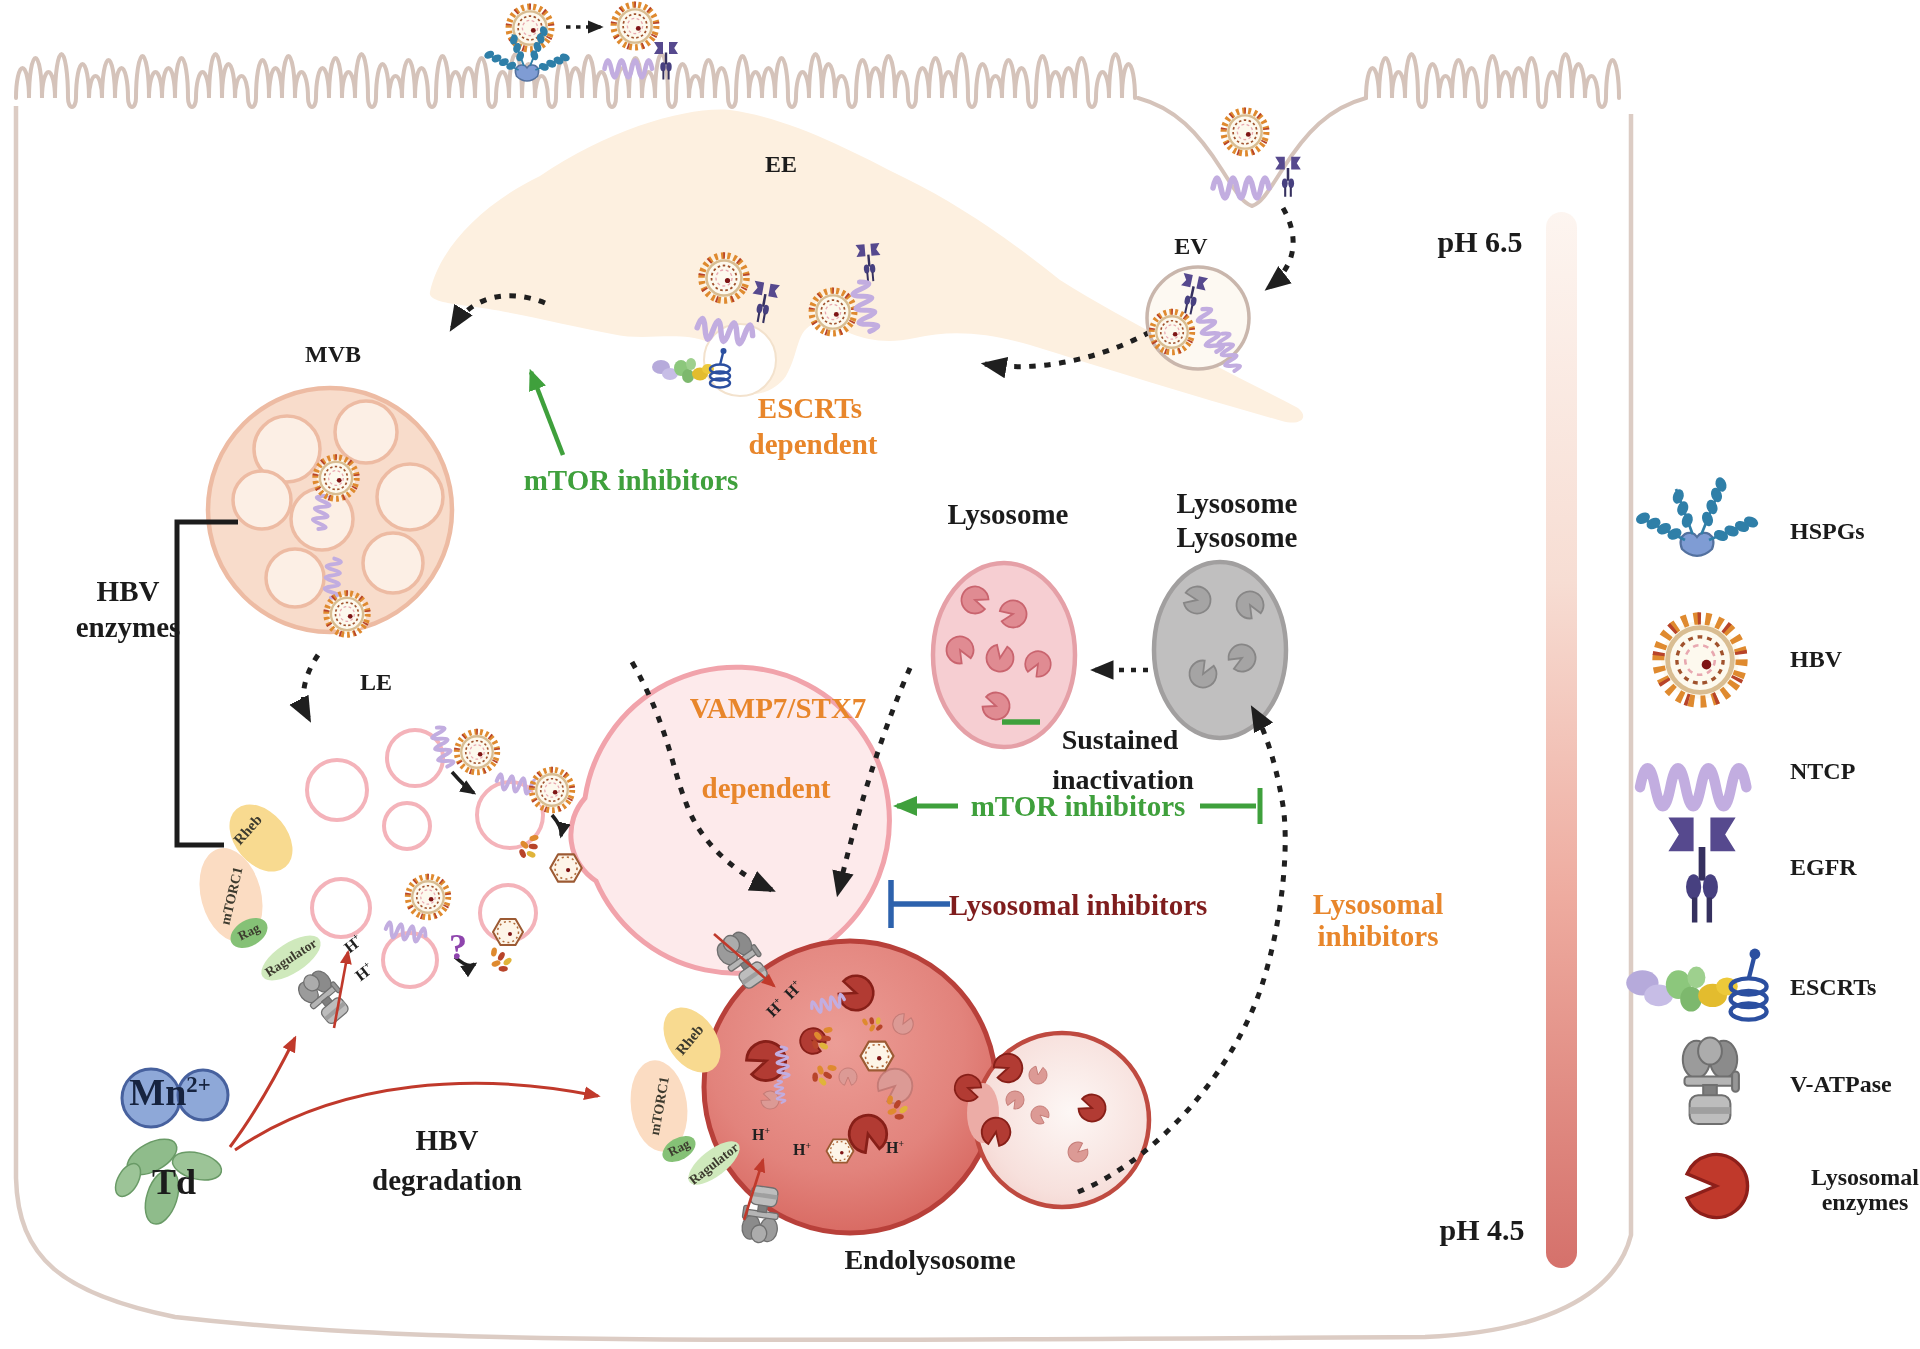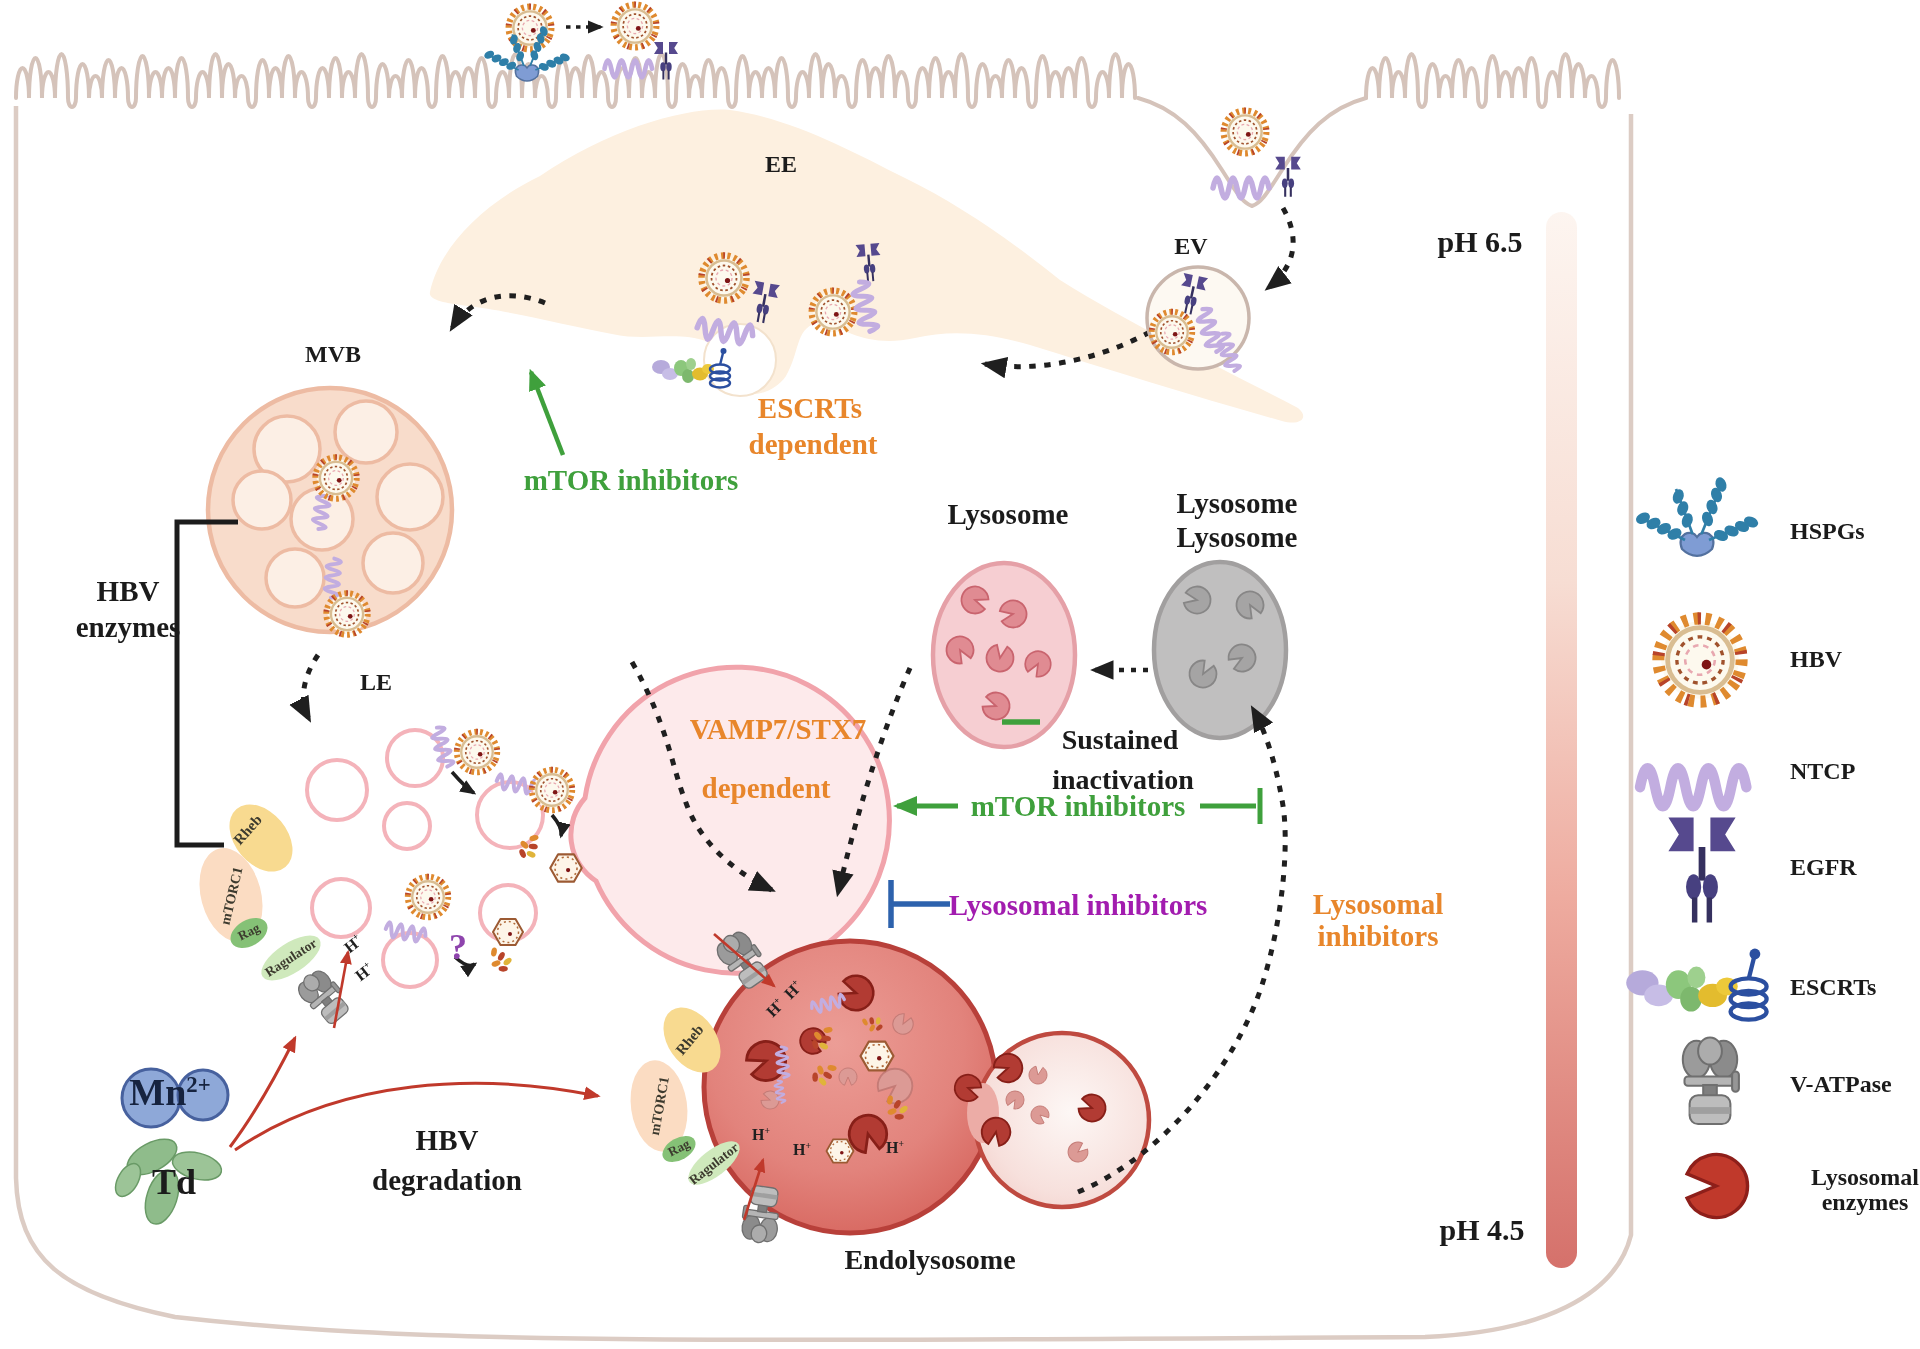--- a/index.html
+++ b/index.html
@@ -3,21 +3,21 @@
 <meta charset="utf-8">
 <style>
   html,body{margin:0;padding:0;background:#ffffff;}
   #stage{position:relative;width:1920px;height:1349px;background:#ffffff;overflow:hidden;
          font-family:"Liberation Serif",serif;}
   .lbl{position:absolute;transform:translate(-50%,-50%);font-weight:700;color:#1b1b1b;
        white-space:nowrap;line-height:1.05;text-align:center;}
   .lbl-left{transform:translate(0,-50%);text-align:center;white-space:normal;}
   .sz36{font-size:36px}.sz32{font-size:28px}.sz31{font-size:24px}.sz30{font-size:30px}
   .sz29{font-size:29px}.sz28{font-size:28px}
-  .orange{color:#e8862b}.green{color:#3fa03c}.blue{color:#a21caf}.purple{color:#8e44ad}
+  .orange{color:#e8862b}.green{color:#3fa03c}.blue{color:#7f1d1d}.purple{color:#8e44ad}
   .plbl{position:absolute;font-weight:700;color:#3c3a2e;white-space:nowrap;}
   .hplus{position:absolute;font-weight:700;color:#202020;font-size:16px;white-space:nowrap;}
   sup{font-size:.6em}
   .wrapnarrow{width:150px;}
 </style>
 </head>
 <body>
 
 <div id="stage">
 
@@ -375,21 +375,21 @@
 <div class="lbl sz29 orange" style="left:813px;top:444px">dependent</div>
 <div class="lbl sz29 green" style="left:631px;top:480px">mTOR inhibitors</div>
 <div class="lbl sz29" style="left:1008px;top:514px">Lysosome</div>
 <div class="lbl sz29" style="left:1237px;top:503px">Lysosome</div>
 <div class="lbl sz29" style="left:1237px;top:537px">Lysosome</div>
 <div class="lbl sz29" style="left:128px;top:591px">HBV</div>
 <div class="lbl sz29" style="left:128px;top:627px">enzymes</div>
 <div class="lbl sz31" style="left:376px;top:683px">LE</div>
 <div class="lbl sz28" style="left:1120px;top:740px">Sustained</div>
 <div class="lbl sz28" style="left:1123px;top:780px">inactivation</div>
-<div class="lbl sz29 orange" style="left:778px;top:729px">VAMP7/STX7</div>
+<div class="lbl sz29 orange" style="left:778px;top:708px">VAMP7/STX7</div>
 <div class="lbl sz29 orange" style="left:766px;top:788px">dependent</div>
 <div class="lbl sz29 green" style="left:1078px;top:806px">mTOR inhibitors</div>
 <div class="lbl sz29 orange" style="left:1378px;top:904px">Lysosomal</div>
 <div class="lbl sz29 orange" style="left:1378px;top:936px">inhibitors</div>
 <div class="lbl sz29 blue" style="left:1078px;top:905px">Lysosomal inhibitors</div>
 <div class="lbl sz32" style="left:930px;top:1260px">Endolysosome</div>
 <div class="lbl sz30" style="left:1482px;top:1230px">pH 4.5</div>
 <div class="lbl sz29" style="left:447px;top:1140px">HBV</div>
 <div class="lbl sz29" style="left:447px;top:1180px">degradation</div>
 <div class="lbl sz36 purple" style="left:458px;top:948px">?</div>

